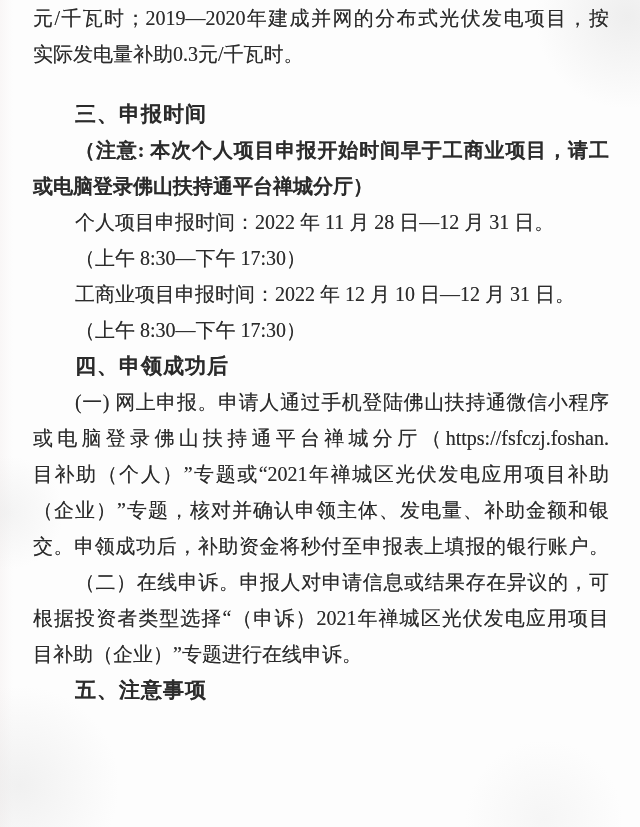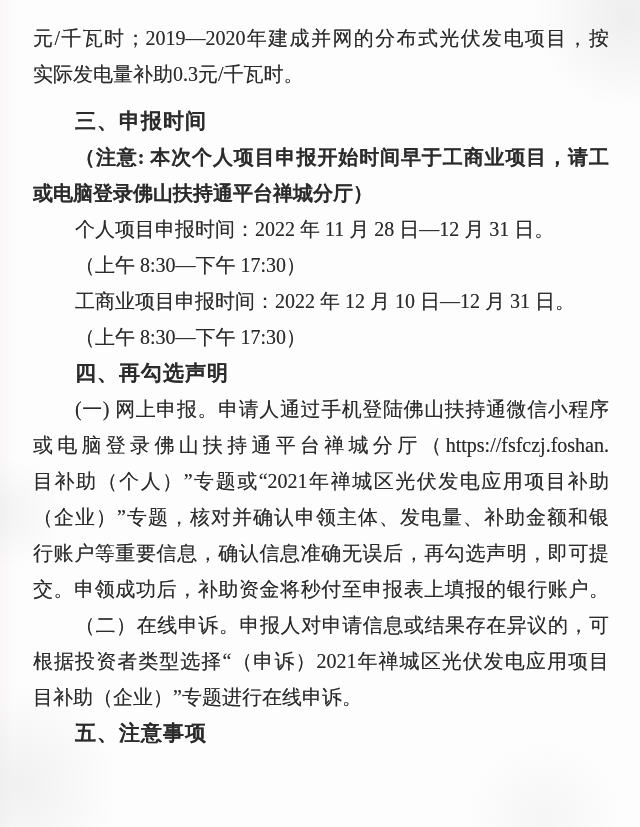--- a/index.html
+++ b/index.html
@@ -23,21 +23,20 @@
       radial-gradient(circle at 98% 2%, rgba(210,210,210,0.35) 0%, rgba(255,255,255,0) 9%),
       radial-gradient(circle at 1% 62%, rgba(225,225,225,0.35) 0%, rgba(255,255,255,0) 7%),
       radial-gradient(circle at 3% 95%, rgba(222,222,222,0.4) 0%, rgba(255,255,255,0) 10%),
       radial-gradient(circle at 85% 99%, rgba(228,228,228,0.3) 0%, rgba(255,255,255,0) 8%),
       linear-gradient(90deg, rgba(246,242,242,0.6) 0%, rgba(255,255,255,0) 2%);
   }
   .doc {
     position: relative;
     width: 576px;
     margin-left: 33px;
-    padding-top: 20px;
     color: #2b2b2b;
   }
   .line {
     height: 36px;
     line-height: 36px;
     font-size: 20px;
     white-space: nowrap;
     text-shadow: 0 0 0.6px rgba(43,43,43,0.55);
   }
   .line.fill {
@@ -55,42 +54,41 @@
   .line.heading {
     font-family: "Liberation Sans", "DejaVu Sans", sans-serif;
     font-weight: bold;
     font-size: 21px;
     letter-spacing: 1px;
   }
   .line.note {
     font-weight: bold;
   }
   .gap-before {
-    margin-top: 11px;
+    margin-top: 24px;
   }
 </style>
 </head>
 <body>
 
 <div class="scan-layer"></div>
 
 <div class="doc">
   <div class="line fill">元/千瓦时；2019—2020年建成并网的分布式光伏发电项目，按</div>
   <div class="line">实际发电量补助0.3元/千瓦时。</div>
   <div class="line heading indent gap-before">三、申报时间</div>
   <div class="line note indent fill">（注意: 本次个人项目申报开始时间早于工商业项目，请工</div>
   <div class="line note">或电脑登录佛山扶持通平台禅城分厅）</div>
   <div class="line indent">个人项目申报时间：2022 年 11 月 28 日—12 月 31 日。</div>
   <div class="line indent">（上午 8:30—下午 17:30）</div>
   <div class="line indent">工商业项目申报时间：2022 年 12 月 10 日—12 月 31 日。</div>
   <div class="line indent">（上午 8:30—下午 17:30）</div>
-  <div class="line heading indent">四、再勾选声明</div>
+  <div class="line heading indent">四、申领成功后</div>
   <div class="line indent fill">(一) 网上申报。申请人通过手机登陆佛山扶持通微信小程序</div>
   <div class="line fill">或电脑登录佛山扶持通平台禅城分厅（https://fsfczj.foshan.</div>
   <div class="line fill">目补助（个人）”专题或“2021年禅城区光伏发电应用项目补助</div>
   <div class="line fill">（企业）”专题，核对并确认申领主体、发电量、补助金额和银</div>
-  <div class="line fill">行账户等重要信息，确认信息准确无误后，再勾选声明，即可提</div>
   <div class="line fill">交。申领成功后，补助资金将秒付至申报表上填报的银行账户。</div>
   <div class="line indent fill">（二）在线申诉。申报人对申请信息或结果存在异议的，可</div>
   <div class="line fill">根据投资者类型选择“（申诉）2021年禅城区光伏发电应用项目</div>
   <div class="line">目补助（企业）”专题进行在线申诉。</div>
   <div class="line heading indent">五、注意事项</div>
 </div>
 
 </body></html>

